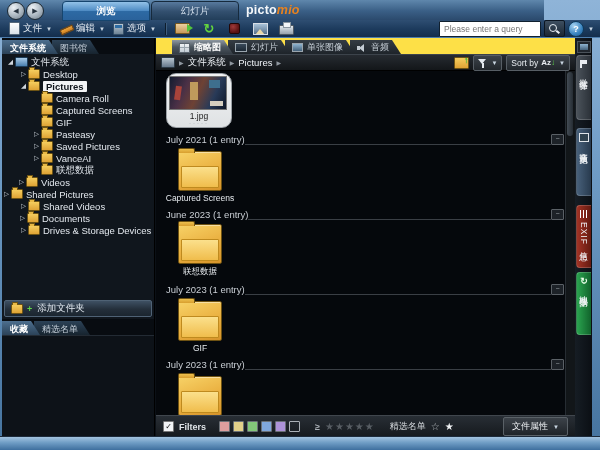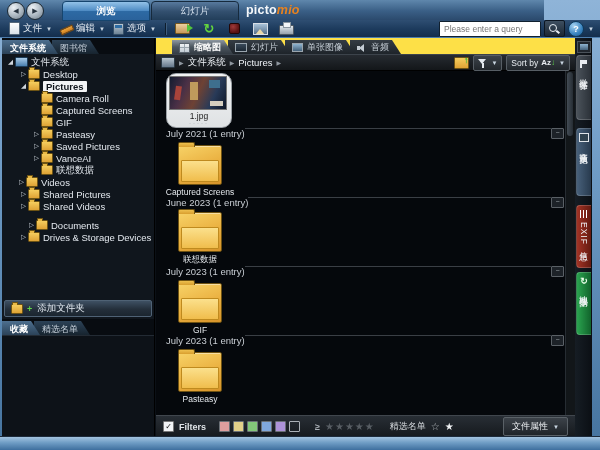--- a/index.html
+++ b/index.html
@@ -96,21 +96,21 @@
   .thumb .f2{position:absolute;left:20px;top:5px;width:8px;height:18px;background:#bf9a5c}
   .thumb .f3{position:absolute;right:6px;top:3px;width:11px;height:8px;background:#3e6f8e}
   .thumb .f4{position:absolute;right:3px;bottom:3px;width:13px;height:5px;background:#d6cfc0}
   .card-label{font-size:8.5px;color:#1c1c1c;text-align:center;margin-top:1px}
   .card-stars{font-size:6px;color:#8a8f94;text-align:center;letter-spacing:2px;line-height:5px}
   .tile.folder{width:64px;height:56px;display:flex;flex-direction:column;align-items:center;justify-content:flex-end;cursor:pointer;margin-left:2px}
   .bigfold{position:relative;width:42px;height:38px;background:linear-gradient(160deg,#f7d267 0%,#eab040 55%,#d6932a 100%);border:1px solid #6e5212;border-radius:2px;box-shadow:inset 0 1px 0 rgba(255,255,255,.45)}
   .bigfold::before{content:'';position:absolute;top:-4px;left:-1px;width:15px;height:4px;background:linear-gradient(#eec04e,#d89e2e);border:1px solid #6e5212;border-bottom:none;border-radius:2px 2px 0 0}
   .bigfold::after{content:'';position:absolute;left:2px;right:2px;bottom:2px;height:52%;background:linear-gradient(#fbe08c,#f0bd4c);border:1px solid #bf8a1e;border-radius:1px}
   .tile-label{font-size:8.5px;color:#e4e8ec;text-align:center;margin-top:2px;white-space:nowrap}
-  .divider{display:flex;align-items:flex-start;height:11px;margin:0 2px 2px 0;font-size:9.5px;color:#c9ced4;white-space:nowrap}
+  .divider{display:flex;align-items:flex-end;height:11px;margin:6px 2px 2px 0;font-size:9.5px;color:#c9ced4;white-space:nowrap}
   .divider .line{flex:1;height:1px;background:#3a3f45}
   .dbox{flex:none;width:11px;height:9px;border:1px solid #5a6066;background:#1d2228;color:#9aa0a6;font-size:7px;line-height:8px;text-align:center;cursor:pointer;border-radius:1px}
 
   .scrollbar{position:absolute;right:0;top:33px;bottom:22px;width:9px;background:#121619;border-left:1px solid #262c32}
   .sthumb{position:absolute;left:1px;top:1px;width:6px;height:64px;background:linear-gradient(90deg,#434c55,#262d34);border-radius:3px;cursor:pointer}
 
   .filterbar{position:absolute;left:0;right:0;bottom:0;height:22px;background:linear-gradient(#282e35,#15191d);border-top:1px solid #40464d;display:flex;align-items:center;padding:0 7px;gap:5px;box-sizing:border-box;font-size:9px;color:#e0e4e8}
   .chk{width:9px;height:9px;background:#f2f4f6;border:1px solid #777;display:flex;align-items:center;justify-content:center;color:#111;font-size:8px;line-height:8px;cursor:pointer;border-radius:1px}
   .flabel{font-weight:bold;margin-right:4px}
   .swatches{display:flex;gap:3px;margin:0 4px}
@@ -251,31 +251,31 @@
           <div class="tree-row" style="padding-left: 30px;">
             <span class="arrow"></span>
             <span class="tfold"></span>
             <span>联想数据</span>
           </div>
           <div class="tree-row" style="padding-left: 15px;">
             <span class="arrow">▷</span>
             <span class="tfold"></span>
             <span>Videos</span>
           </div>
+          <div class="tree-row" style="">
+            <span class="arrow">▷</span>
+            <span class="tfold"></span>
+            <span>Shared Pictures</span>
+          </div>
           <div class="tree-row" style="padding-left: 17px;">
             <span class="arrow">▷</span>
             <span class="tfold"></span>
-            <span>Shared Pictures</span>
-          </div>
-          <div class="tree-row" style="padding-left: 17px;">
-            <span class="arrow">▷</span>
-            <span class="tfold"></span>
             <span>Shared Videos</span>
           </div>
-          <div class="tree-row" style="padding-left: 25px; margin-top: 7px;">
+          <div class="tree-row" style="padding-left: 16px;">
             <span class="arrow">▷</span>
             <span class="tfold"></span>
             <span>Documents</span>
           </div>
           <div class="tree-row" style="padding-left: 17px;">
             <span class="arrow">▷</span>
             <span class="tfold"></span>
             <span>Drives &amp; Storage Devices</span>
           </div>
         </div>

